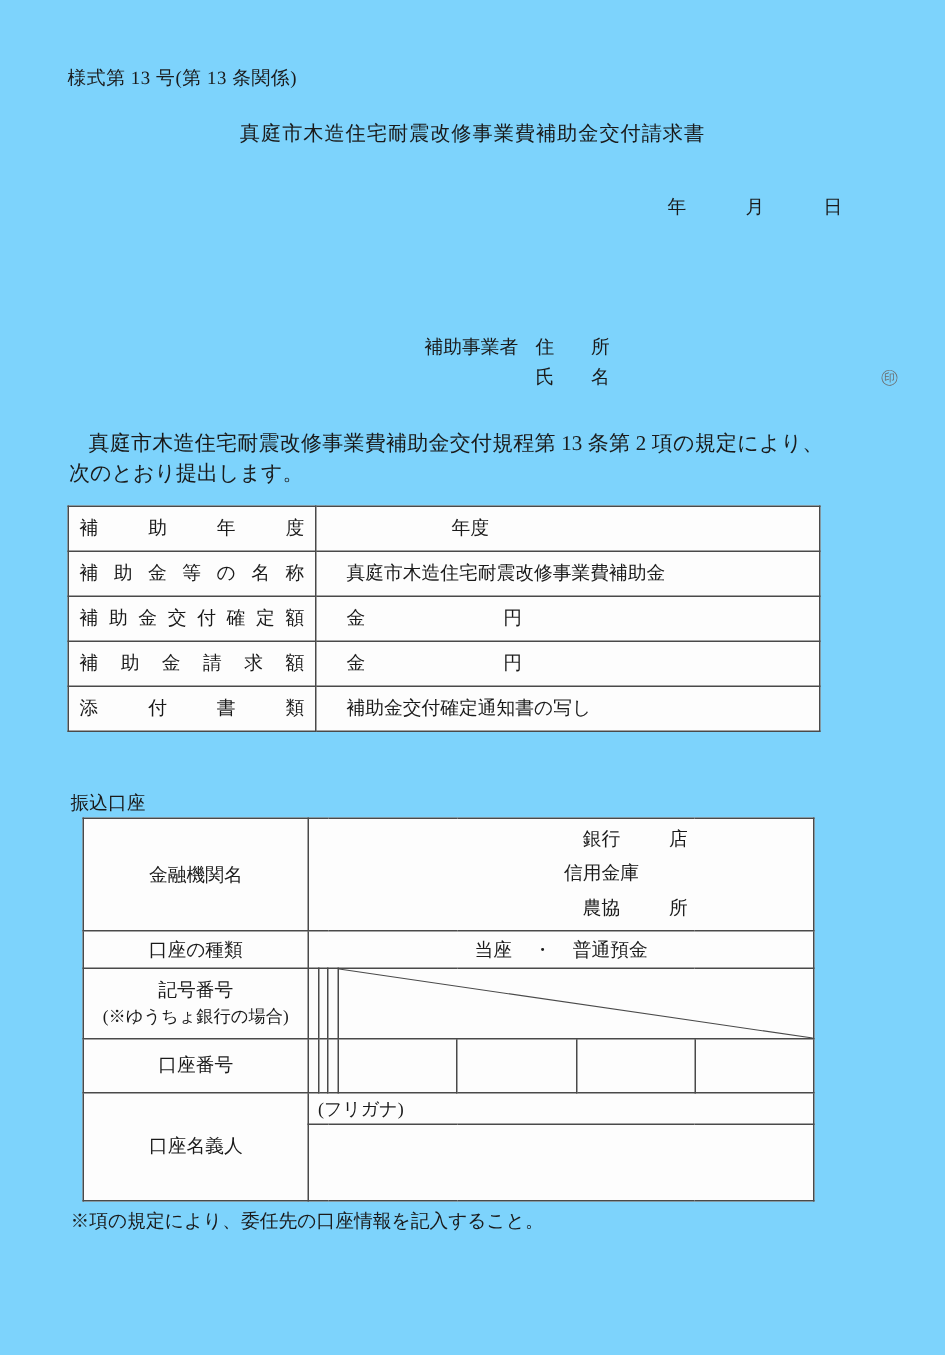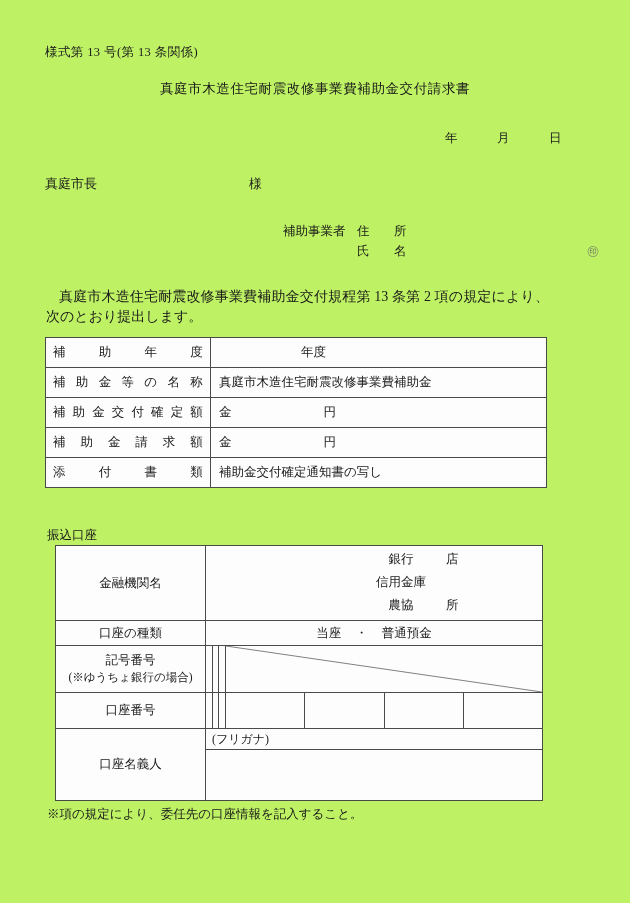--- a/index.html
+++ b/index.html
@@ -9,21 +9,21 @@
     background: #ffffff;
   }
   body {
     font-family: "Liberation Serif", "DejaVu Serif", serif;
     color: #1a1a1a;
   }
   #page {
     position: relative;
     width: 630px;
     height: 903px;
-    background: #bef264;
+    background: #7dd3fc;
     overflow: hidden;
   }
   .abs { position: absolute; }
 
   
   .form-no {
     left: 45px; top: 44px;
     font-size: 12.5px;
     letter-spacing: 0.4px;
   }
@@ -102,21 +102,21 @@
     text-align: center;
     letter-spacing: 0.2px;
     padding: 0 7px;
   }
   #main-table td.key .spread {
     display: flex;
     justify-content: space-between;
     width: 100%;
   }
   #main-table td.val {
-    padding-left: 8px;
+    padding-left: 20px;
     height: 29px;
   }
   #main-table td.val.ind { padding-left: 90px; }
   #main-table .money-yen {
     display: inline-block;
     margin-left: 92px;
   }
 
   
   .bank-caption {
@@ -188,23 +188,20 @@
 <div id="page">
 
   <div class="abs form-no">様式第 13 号(第 13 条関係)</div>
 
   <div class="abs doc-title">真庭市木造住宅耐震改修事業費補助金交付請求書</div>
 
   <div class="abs date-line">
     <span class="seg">年</span><span class="seg">月</span><span class="seg last">日</span>
   </div>
 
-  <div class="abs addressee">
-    <span>真庭市長</span><span class="sama">様</span>
-  </div>
 
   <div class="abs applicant">
     <div class="row">
       <span class="who">補助事業者</span><span class="lbl">住　所</span>
     </div>
     <div class="row">
       <span class="who"></span><span class="lbl">氏　名</span><span class="seal">㊞</span>
     </div>
   </div>
 

